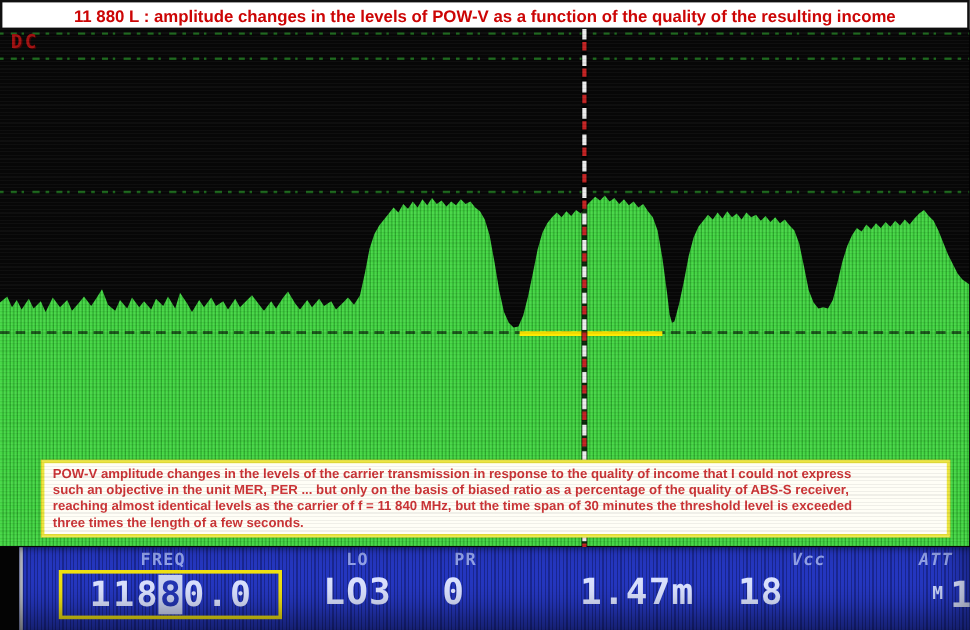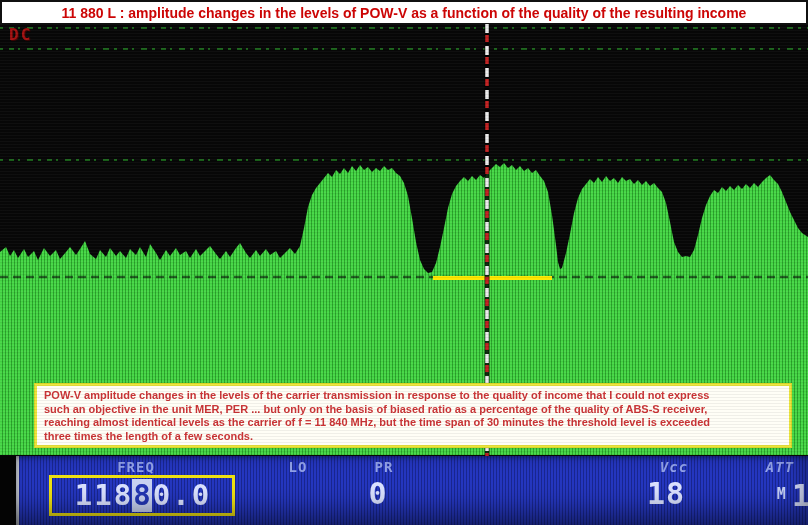--- a/index.html
+++ b/index.html
@@ -28,24 +28,24 @@
   .status-bar{position:absolute;left:0;top:456px;width:808px;height:69px;background:#2537c0;overflow:hidden;margin-left:16px;}
   .sb-stripes{position:absolute;left:0;top:0;width:100%;height:100%;pointer-events:none;
     background:repeating-linear-gradient(to right,rgba(8,14,72,.4) 0 1px,transparent 1px 3px);}
   .sb-vignette{position:absolute;left:0;top:0;width:100%;height:100%;pointer-events:none;
     box-shadow:inset -16px -12px 28px rgba(0,0,0,.5),inset 0 2px 4px rgba(0,0,0,.35);}
   .sb-edge{position:absolute;left:0;top:0;width:3px;height:100%;background:#c6cad3;}
   .sb-label{position:absolute;top:3px;font-family:"DejaVu Sans Mono",monospace;font-weight:bold;
     font-size:14px;color:#93a2e8;text-align:center;letter-spacing:1px;}
   .sb-value{position:absolute;top:21px;font-family:"DejaVu Sans Mono",monospace;font-weight:bold;
     font-size:30px;line-height:34px;color:#dbe2ff;text-align:center;letter-spacing:1px;}
-  .l-freq{left:60px;width:120px;} .l-lo{left:238px;width:88px;} .l-pr{left:320px;width:74px;padding-left:11px;}
+  .l-freq{left:60px;width:120px;} .l-lo{left:238px;width:88px;} .l-pr{left:335px;width:74px;}
   .l-powv{left:440px;width:114px;} .l-vcc{left:612px;width:92px;font-style:italic;} .l-att{left:722px;width:84px;font-style:italic;}
   .v-lo{left:238px;width:88px;} .v-pr{left:330px;width:64px;} .v-powv{left:440px;width:150px;}
-  .v-vcc{left:604px;width:92px;} .v-att{left:728px;width:94px;text-align:right;padding-right:8px;box-sizing:border-box;}
+  .v-vcc{left:572px;width:92px;} .v-att{left:728px;width:94px;text-align:right;padding-right:8px;box-sizing:border-box;}
   .att-prefix{font-size:15px;vertical-align:7px;margin-right:5px;color:#c6d0f4;}
 
   .freq-box{position:absolute;left:33px;top:19px;width:186px;height:41px;border:3px solid #efe112;
     box-sizing:border-box;display:flex;align-items:center;justify-content:center;}
   .freq-box .ch{font-family:"DejaVu Sans Mono",monospace;font-weight:bold;font-size:29px;line-height:33px;
     color:#dbe2ff;padding:0 1px;}
   .freq-box .ch.hl{background:#c8d2f2;color:#2336b4;}
 </style>
 </head>
 <body>
@@ -96,20 +96,22 @@
 
     <div class="freq-box" id="freq-box">
         <span class="ch">1</span>
         <span class="ch">1</span>
         <span class="ch">8</span>
         <span class="ch hl">8</span>
         <span class="ch">0</span>
         <span class="ch">.</span>
         <span class="ch">0</span>
       </div>
+    <div class="sb-value v-lo">LO3</div>
     <div class="sb-value v-pr">0</div>
+    <div class="sb-value v-powv">1.47m</div>
     <div class="sb-value v-vcc">18</div>
     <div class="sb-value v-att"><span class="att-prefix">M</span><span>10</span></div>
 
     <div class="sb-vignette"></div>
   </div>
 
 </div>
 
 </body></html>

